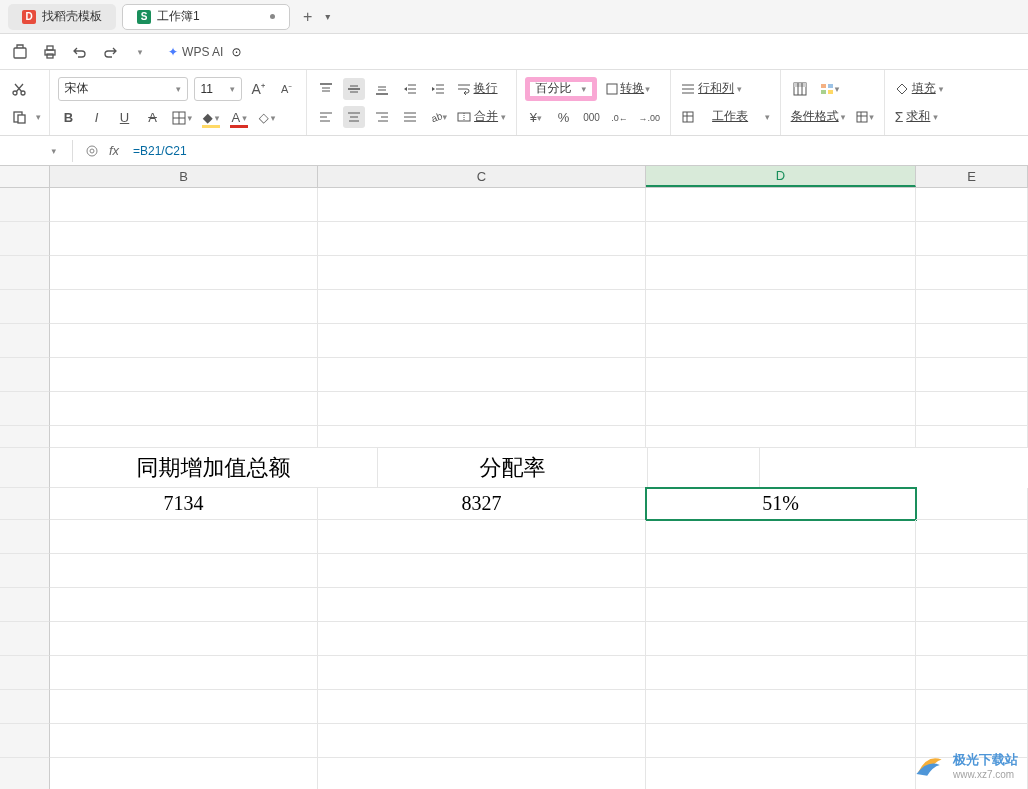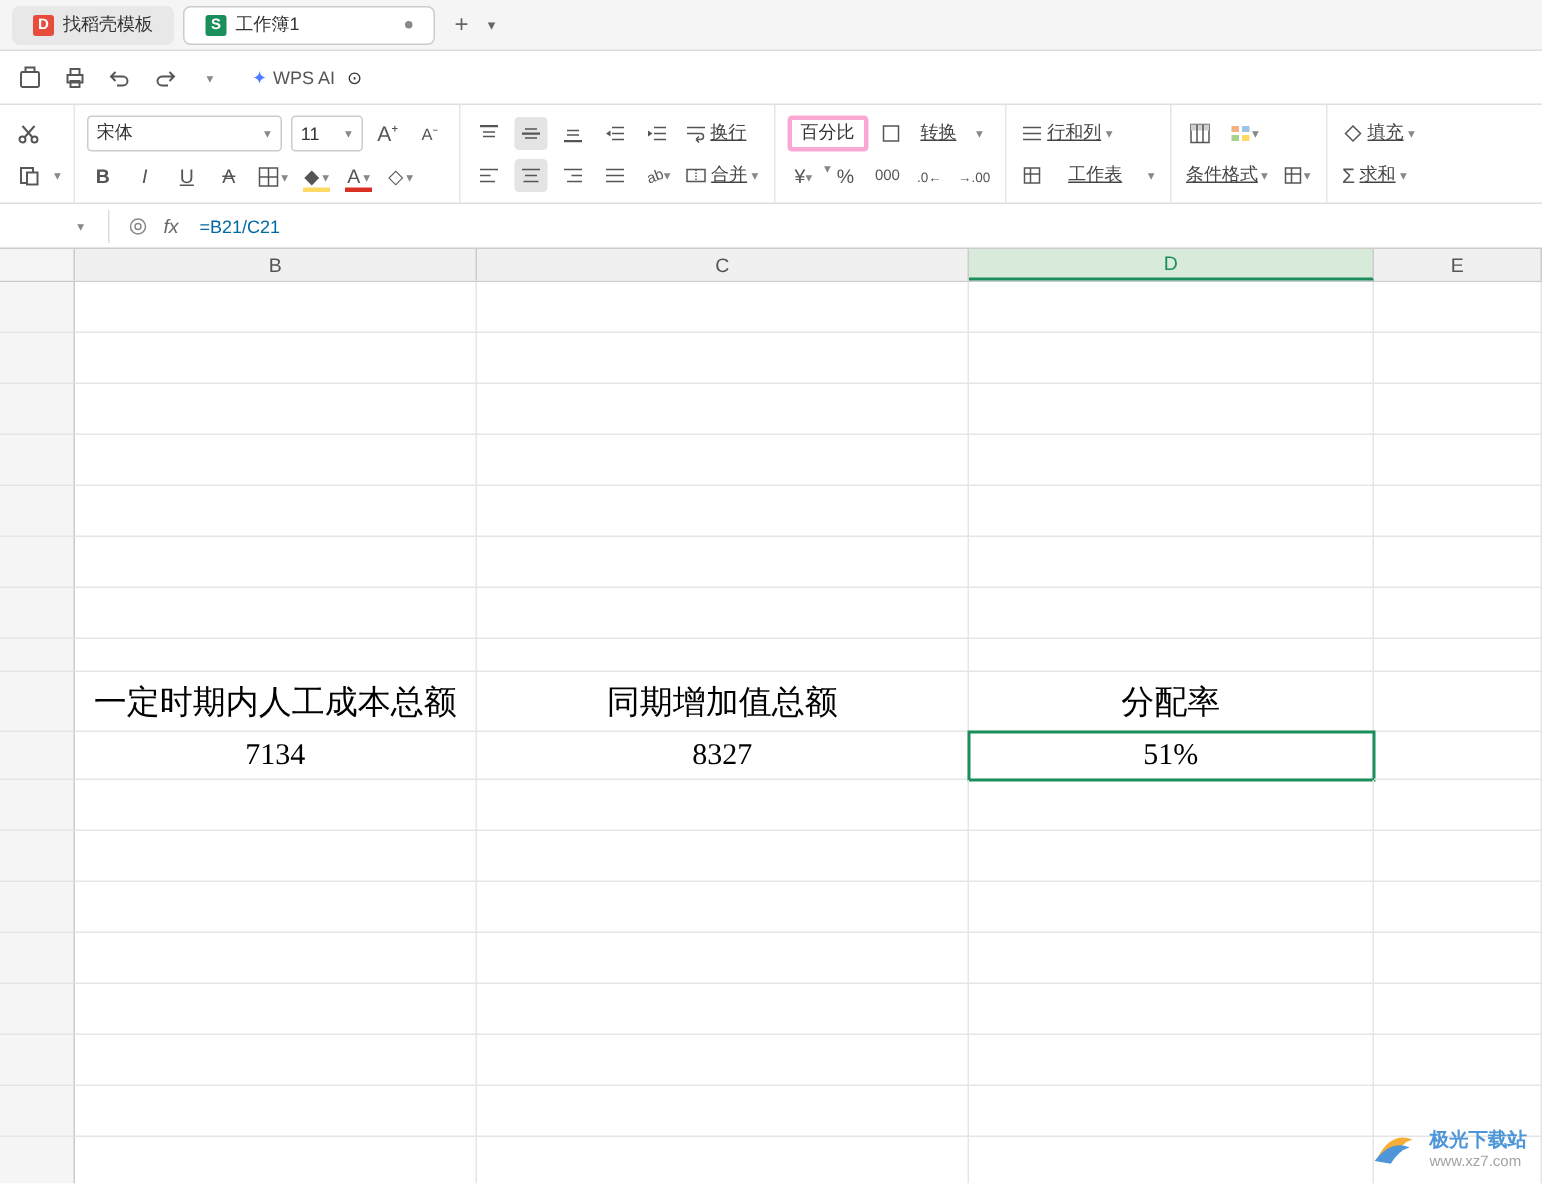--- a/index.html
+++ b/index.html
@@ -30,21 +30,21 @@
 .toolbar { display: flex; align-items: stretch; height: 66px; border-bottom: 1px solid #ddd; background: #fff; }
 .tb-group { display: flex; flex-direction: column; justify-content: center; padding: 4px 8px; border-right: 1px solid #e5e5e5; gap: 6px; }
 .tb-row { display: flex; align-items: center; gap: 6px; }
 .tb-btn { min-width: 22px; height: 22px; display: flex; align-items: center; justify-content: center; color: #555; cursor: pointer; font-size: 13px; border-radius: 3px; padding: 0 2px; }
 .tb-btn.active { background: #e4e4e4; }
 .font-select { width: 130px; height: 24px; border: 1px solid #ccc; border-radius: 3px; display: flex; align-items: center; padding: 0 6px; font-size: 12px; justify-content: space-between; }
 .size-select { width: 48px; height: 24px; border: 1px solid #ccc; border-radius: 3px; display: flex; align-items: center; padding: 0 6px; font-size: 12px; justify-content: space-between; }
 .dd { font-size: 9px; color: #888; }
 .color-bar { position: absolute; bottom: 1px; left: 2px; right: 2px; height: 3px; }
 .tb-label { font-size: 12px; color: #444; white-space: nowrap; text-decoration: underline; }
-.tb-combo { height: 24px; border: 3px solid #f9a8d4; border-radius: 3px; display: flex; align-items: center; padding: 0 6px; font-size: 12px; gap: 10px; flex-direction: column; }
+.tb-combo { height: 24px; border: 5px solid #f9a8d4; border-radius: 3px; display: flex; align-items: center; padding: 0 6px; font-size: 12px; gap: 10px; }
 
 
 .formula-bar { display: flex; align-items: center; height: 30px; border-bottom: 1px solid #ccc; }
 .name-box { width: 56px; height: 24px; margin: 0 4px; display: flex; align-items: center; justify-content: flex-end; padding: 0 4px; }
 .name-box .dd { margin-left: 4px; }
 .fb-divider { width: 1px; height: 22px; background: #ddd; margin: 0 8px; }
 .fb-icon { width: 22px; height: 22px; display: flex; align-items: center; justify-content: center; color: #666; cursor: pointer; }
 .formula-input { flex: 1; height: 24px; padding: 0 8px; font-size: 12px; color: #0369a1; display: flex; align-items: center; }
 
 
@@ -281,21 +281,21 @@
         </div>
     </div>
   </div>
 
   <div class="tb-group">
     <div class="tb-row">
       <div class="tb-combo">
           <span>百分比</span>
           <span class="dd">▾</span>
         </div>
-      <div class="tb-btn" style="gap:13px">
+      <div class="tb-btn" style="gap:1px">
           <svg width="14" height="14" viewBox="0 0 14 14">
             <rect x="2" y="2" width="10" height="10" fill="none" stroke="#555"></rect>
           </svg>
           <span class="tb-label">转换</span>
           <span class="dd">▾</span>
         </div>
     </div>
     <div class="tb-row">
       <div class="tb-btn">¥<span class="dd">▾</span></div>
       <div class="tb-btn">%</div>
@@ -471,21 +471,20 @@
     <div class="row" style="height:22px">
         <div class="row-h"></div>
         <div class="cell" style="width:268px"></div>
         <div class="cell" style="width:328px"></div>
         <div class="cell" style="width:270px"></div>
         <div class="cell" style="width:112px"></div>
       </div>
 
     <div class="row hdr-row">
       <div class="row-h"></div>
-      <div class="cell" style="width:268px;font-size:22px">一定时期内人工成本总额</div>
       <div class="cell" style="width:328px;font-size:22px">同期增加值总额</div>
       <div class="cell" style="width:270px;font-size:22px">分配率</div>
       <div class="cell" style="width:112px"></div>
     </div>
 
     <div class="row" style="height:32px">
       <div class="row-h"></div>
       <div class="cell" style="width:268px">7134</div>
       <div class="cell" style="width:328px">8327</div>
       <div class="cell selected" style="width:270px">51%</div>

